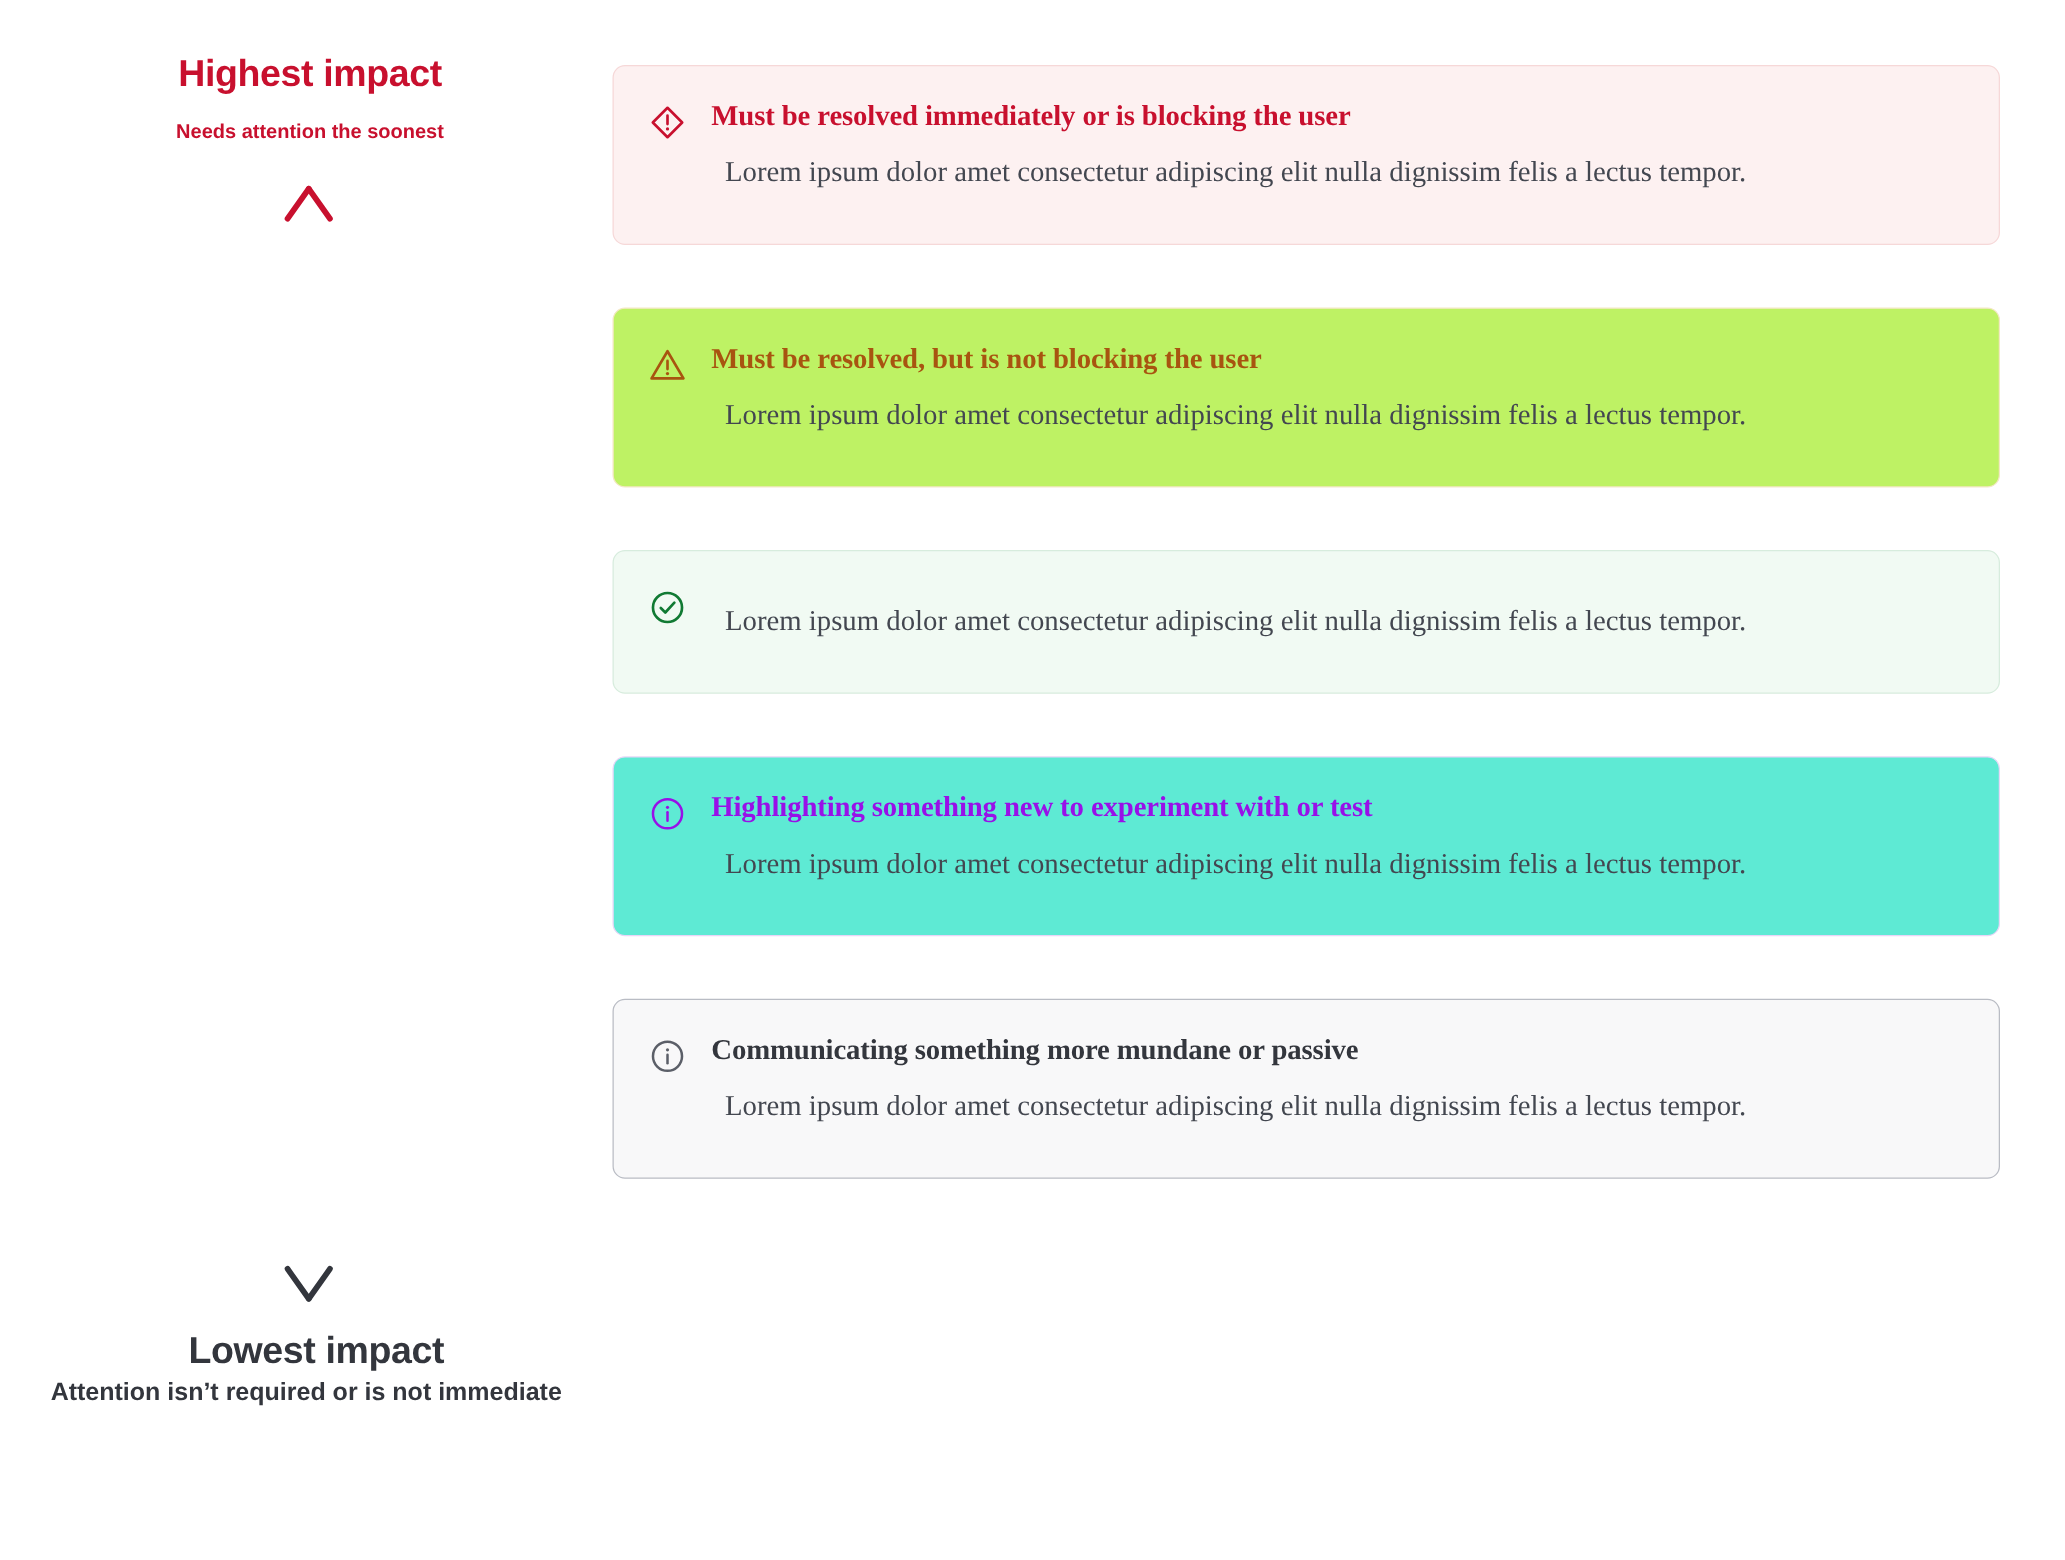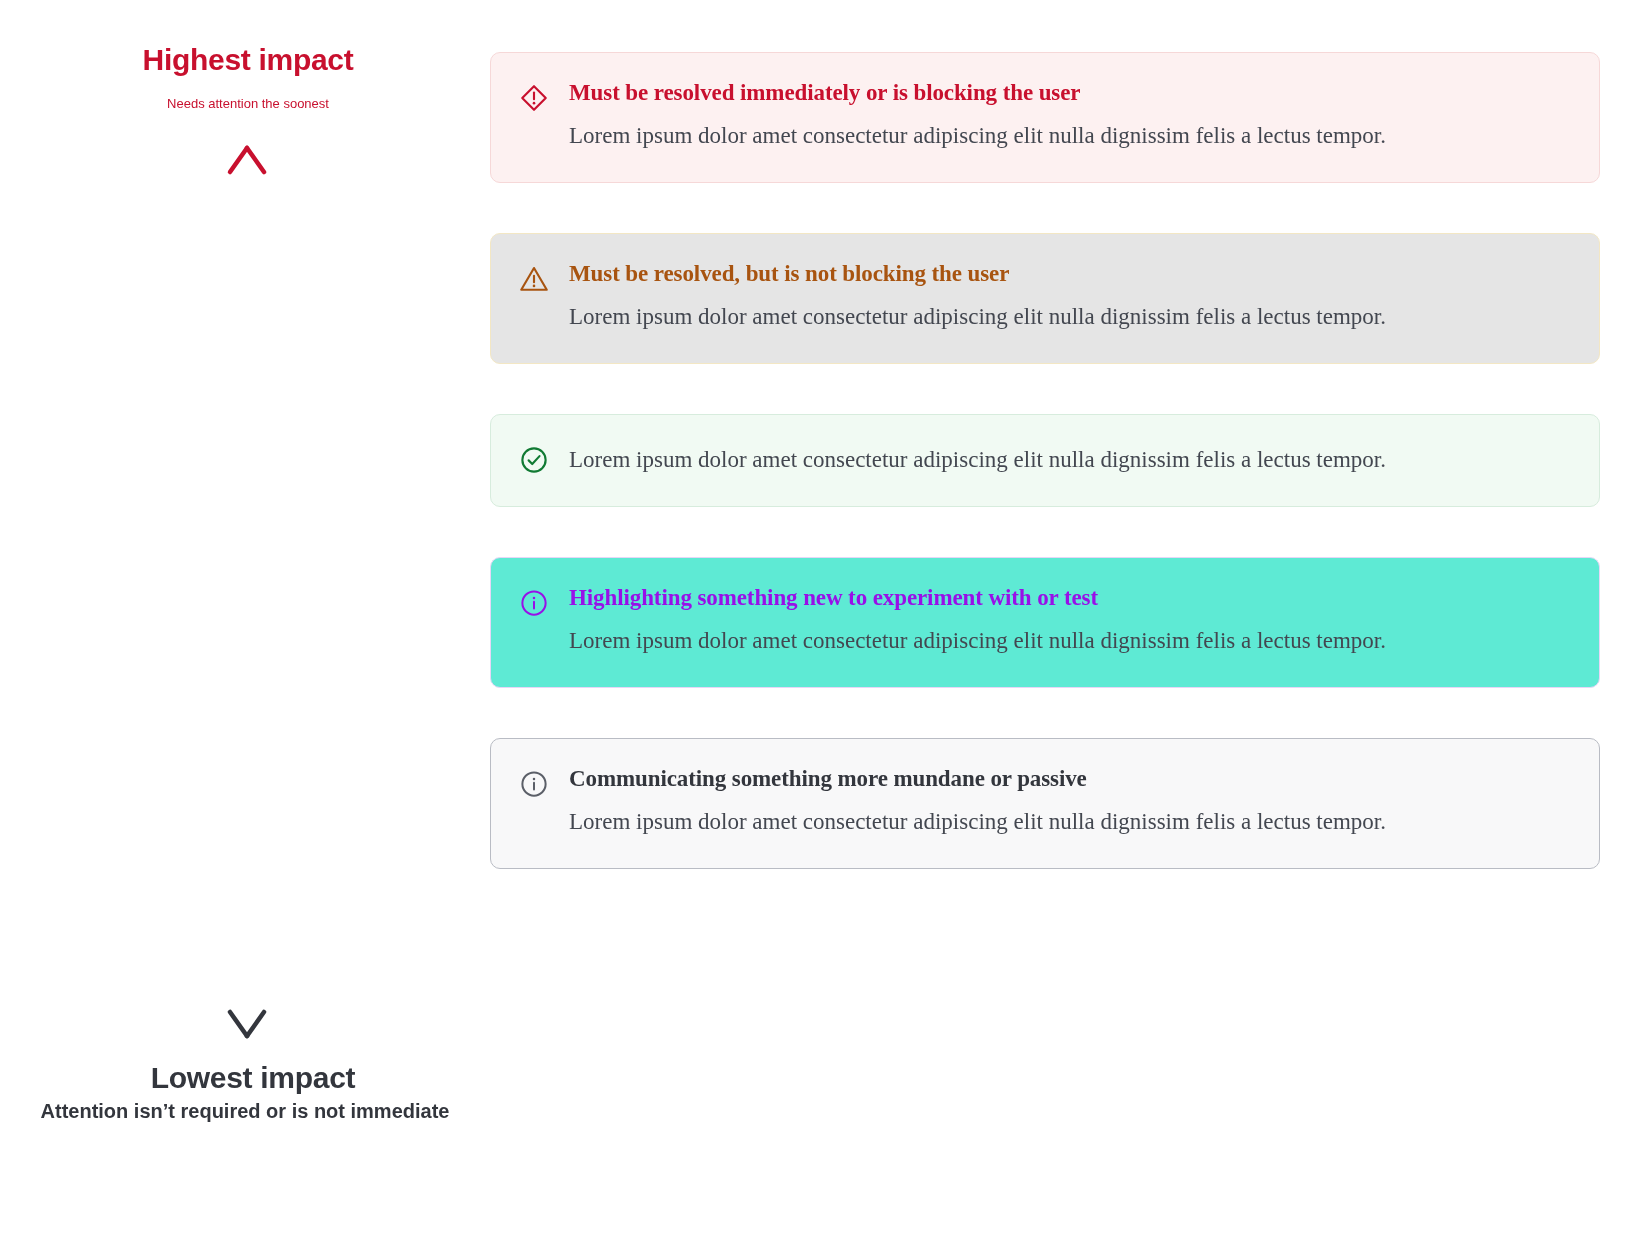--- a/index.html
+++ b/index.html
@@ -38,22 +38,22 @@
   .scale-top-label {
     font-size: 30px;
     font-weight: 700;
     color: #c8102e;
     letter-spacing: -0.3px;
     line-height: 1.2;
     text-align: center;
     margin-left: 6px;
   }
   .scale-top-sub {
-    font-size: 13px;
-    font-weight: 400;
+    font-size: 16px;
+    font-weight: 700;
     color: #c8102e;
     text-align: right;
     margin-top: 18px;
     margin-left: 6px;
     line-height: 1.2;
   }
 
   .arrow-wrap {
     position: relative;
     margin-top: 30px;
@@ -118,29 +118,29 @@
     font-weight: 700;
     line-height: 1.25;
     letter-spacing: -0.1px;
     margin: 0 0 9px 0;
   }
   .alert-desc {
     font-size: 23px;
     font-weight: 400;
     color: #434750;
     line-height: 1.62;
-    margin: 0;
+    margin: 11px;
     max-width: 900px;
   }
 
   
   .v-critical { background: #fdf1f1; border-color: #f6d8d8; }
   .v-critical .alert-title { color: #c8102e; }
 
-  .v-warning  { background: #e5e5e5; border-color: #f3e7c4; justify-content: space-between; }
+  .v-warning  { background: #bef264; border-color: #f3e7c4; justify-content: space-between; }
   .v-warning  .alert-title { color: #a85410; }
 
   .v-success  { background: #f1faf3; border-color: #d7ecdd; }
   .v-success  .alert-title { color: #117a33; }
 
   .v-info     { background: #5eead4; border-color: #e7d6f7; }
   .v-info     .alert-title { color: #9810e8; }
 
   .v-neutral  { background: #f8f8f9; border-color: #b9bcc4; }
   .v-neutral  .alert-title { color: #33363d; }

